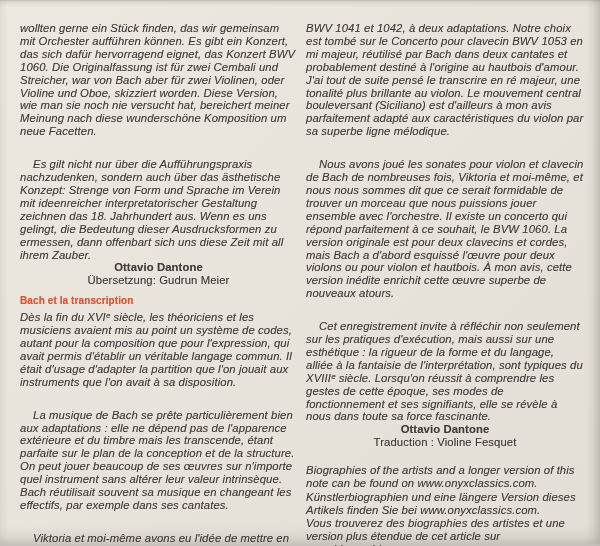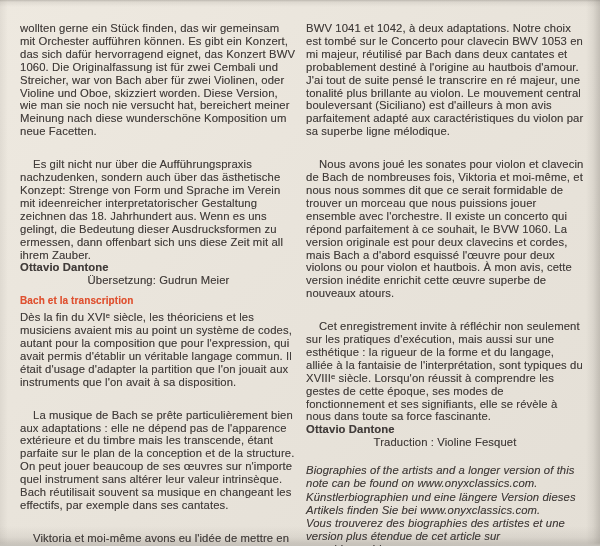--- a/index.html
+++ b/index.html
@@ -29,25 +29,25 @@
     box-sizing: border-box;
   }
   .col {
     font-size: 11.3px;
     line-height: 12.9px;
     letter-spacing: 0.1px;
     text-shadow: 0 0 0.5px rgba(70,64,60,0.45);
   }
   .col-left  { width: 277px; flex: 0 0 277px; }
   .col-right { width: 278px; flex: 0 0 278px; }
-  .para { margin: 0; }
+  .para { margin: 0; font-style: italic; }
   .para.indent { text-indent: 13px; margin-top: 20px; }
   .sig {
     margin: 0;
-    text-align: left;
+    text-align: center;
     font-weight: bold;
   }
   .credit {
     margin: 0;
     text-align: center;
   }
   .section-heading {
     margin: 7px 0 3px 0;
     font-size: 10px;
     line-height: 14px;

